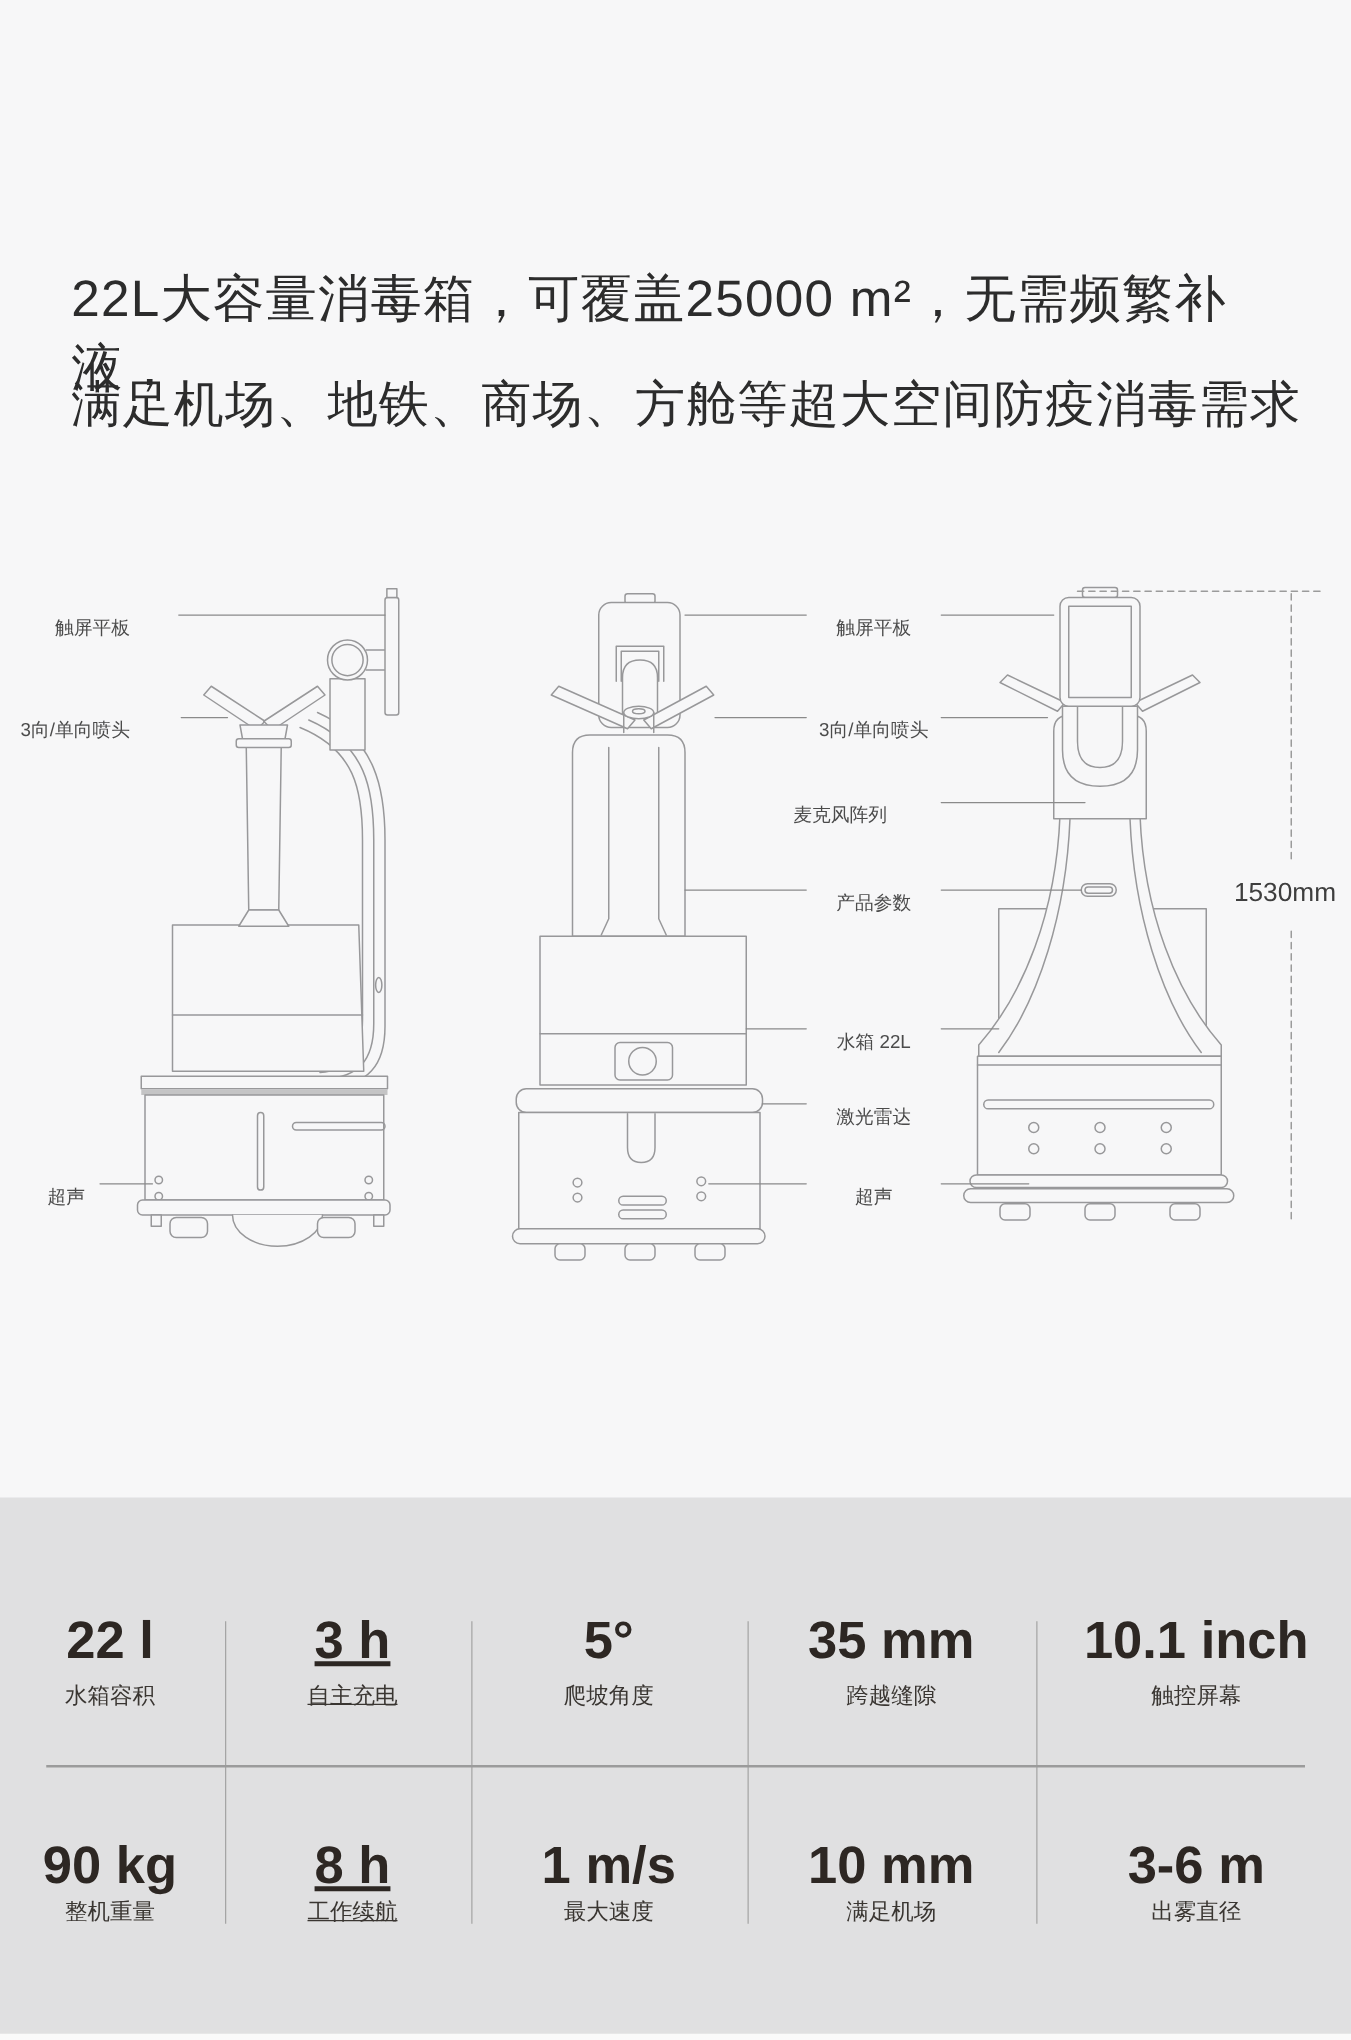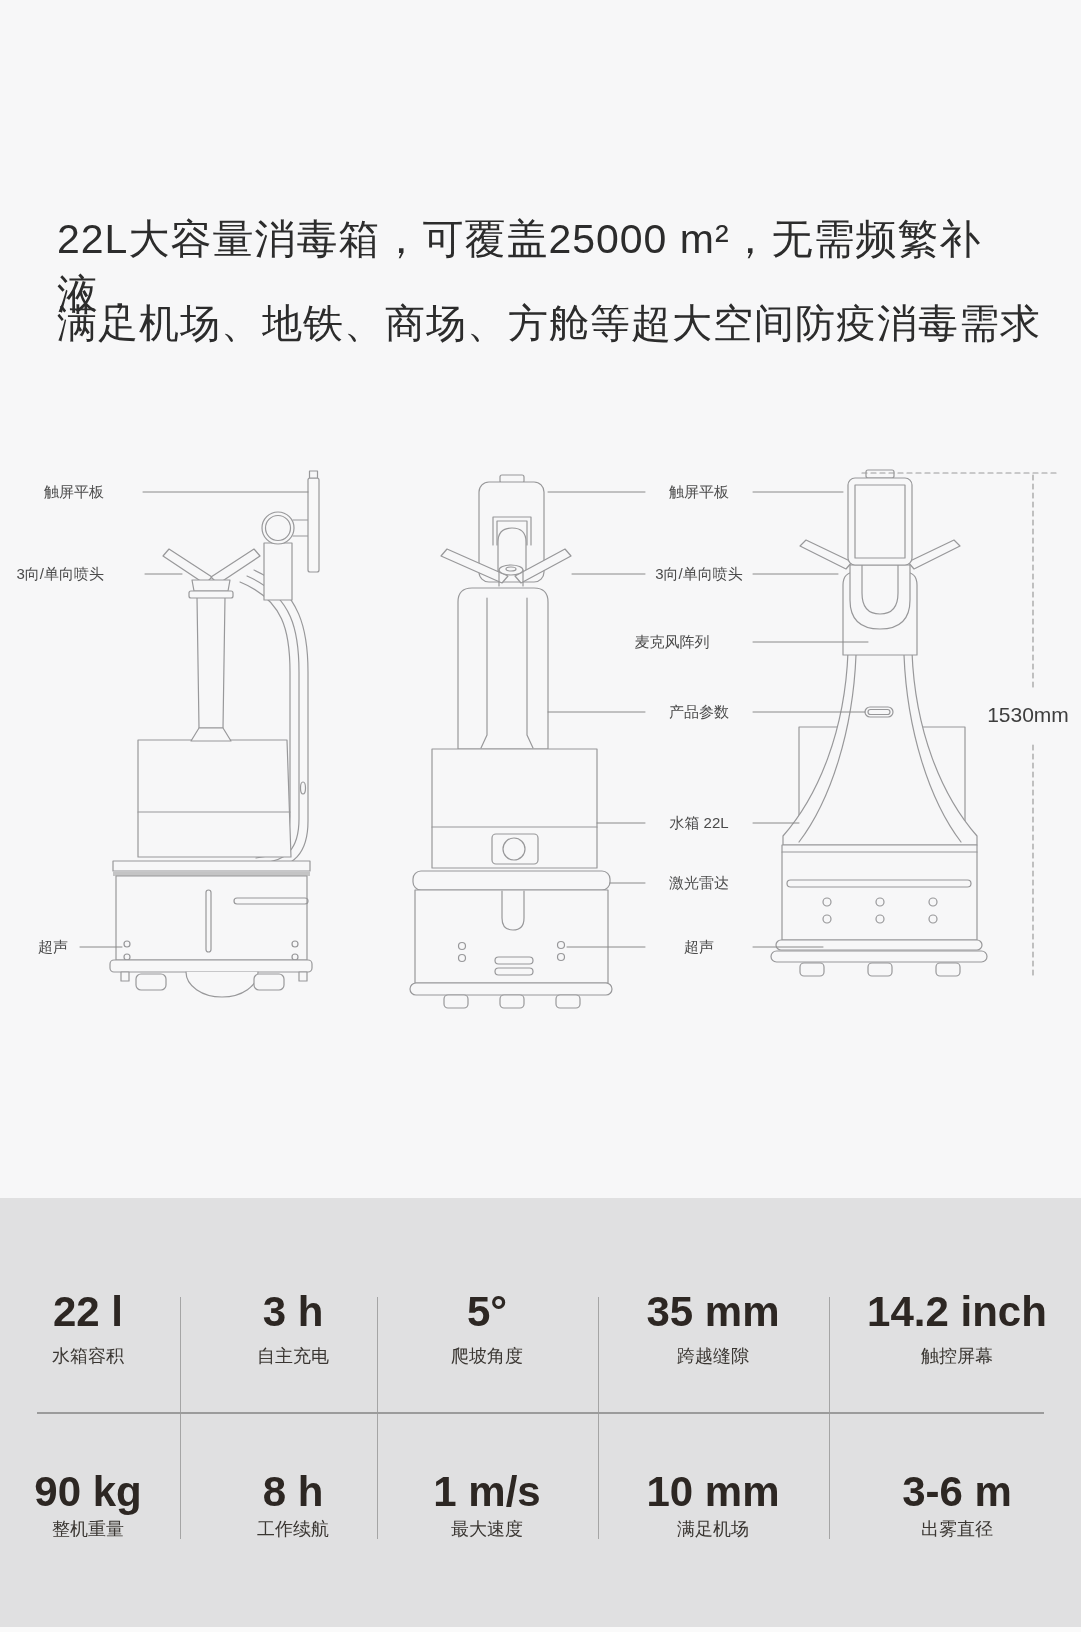--- a/index.html
+++ b/index.html
@@ -7,36 +7,36 @@
   .page{position:relative;width:1081px;height:1632px;background:#f7f7f8;overflow:hidden;}
 
   .title{position:absolute;top:122px;left:0;width:1081px;text-align:center;
          font-size:56px;font-weight:600;color:#1f1f1f;letter-spacing:5px;}
   .intro{position:absolute;left:57px;width:990px;color:#2c2c2c;font-weight:400;}
   .intro.l1{top:212px;font-size:41px;letter-spacing:1px;}
   .intro.l2{top:296px;font-size:40px;letter-spacing:1px;}
 
   .diagram-svg{position:absolute;top:430px;left:0;}
 
-  .dlabel{position:absolute;height:20px;line-height:20px;font-size:15px;color:#4b4b4b;}
+  .dlabel{position:absolute;height:20px;line-height:20px;font-size:15px;color:#4b4b4b;margin-top:11px;}
   .dlabel.right-align{text-align:right;}
   .dlabel.center-align{text-align:center;}
   .dim-text{position:absolute;top:703px;left:972px;width:112px;text-align:center;
             font-size:21px;color:#3e3e3e;}
 
   .specs-bg{position:absolute;top:1198px;left:0;width:1081px;height:434px;background:#e0e0e1;}
   .bottom-strip{position:absolute;top:1627px;left:0;width:1081px;height:5px;background:#fafafa;}
 
   .spec-value{position:absolute;width:220px;text-align:center;font-size:42px;
               font-weight:700;color:#2d2723;letter-spacing:0px;}
   .spec-label{position:absolute;width:220px;text-align:center;font-size:18px;
               font-weight:500;color:#3a3632;}
   .r1v{top:1288px;} .r1l{top:1344px;}
   .r2v{top:1468px;} .r2l{top:1517px;}
-  .c1{left:-22px;} .c2{left:183px;} .c3{left:377px;} .c4{left:603px;} .c5{left:847px;}
+  .c1{left:-22px;} .c2{left:172px;text-decoration:underline;} .c3{left:377px;} .c4{left:603px;} .c5{left:847px;}
 
   .vdiv{position:absolute;top:1297px;width:1px;height:242px;background:#a5a5a5;}
   .vd1{left:180px;} .vd2{left:377px;} .vd3{left:598px;} .vd4{left:829px;}
   .hsep{position:absolute;top:1412px;left:37px;width:1007px;height:2px;background:#9b9b9b;}
 </style>
 </head>
 <body>
 
 <div class="page">
 
@@ -200,21 +200,21 @@
   <div class="hsep"></div>
 
   <div class="spec-value r1v c1">22 l</div>
   <div class="spec-label r1l c1">水箱容积</div>
   <div class="spec-value r1v c2">3 h</div>
   <div class="spec-label r1l c2">自主充电</div>
   <div class="spec-value r1v c3">5°</div>
   <div class="spec-label r1l c3">爬坡角度</div>
   <div class="spec-value r1v c4">35 mm</div>
   <div class="spec-label r1l c4">跨越缝隙</div>
-  <div class="spec-value r1v c5">14.2 inch</div>
+  <div class="spec-value r1v c5">10.1 inch</div>
   <div class="spec-label r1l c5">触控屏幕</div>
 
   <div class="spec-value r2v c1">90 kg</div>
   <div class="spec-label r2l c1">整机重量</div>
   <div class="spec-value r2v c2">8 h</div>
   <div class="spec-label r2l c2">工作续航</div>
   <div class="spec-value r2v c3">1 m/s</div>
   <div class="spec-label r2l c3">最大速度</div>
   <div class="spec-value r2v c4">10 mm</div>
   <div class="spec-label r2l c4">满足机场</div>

